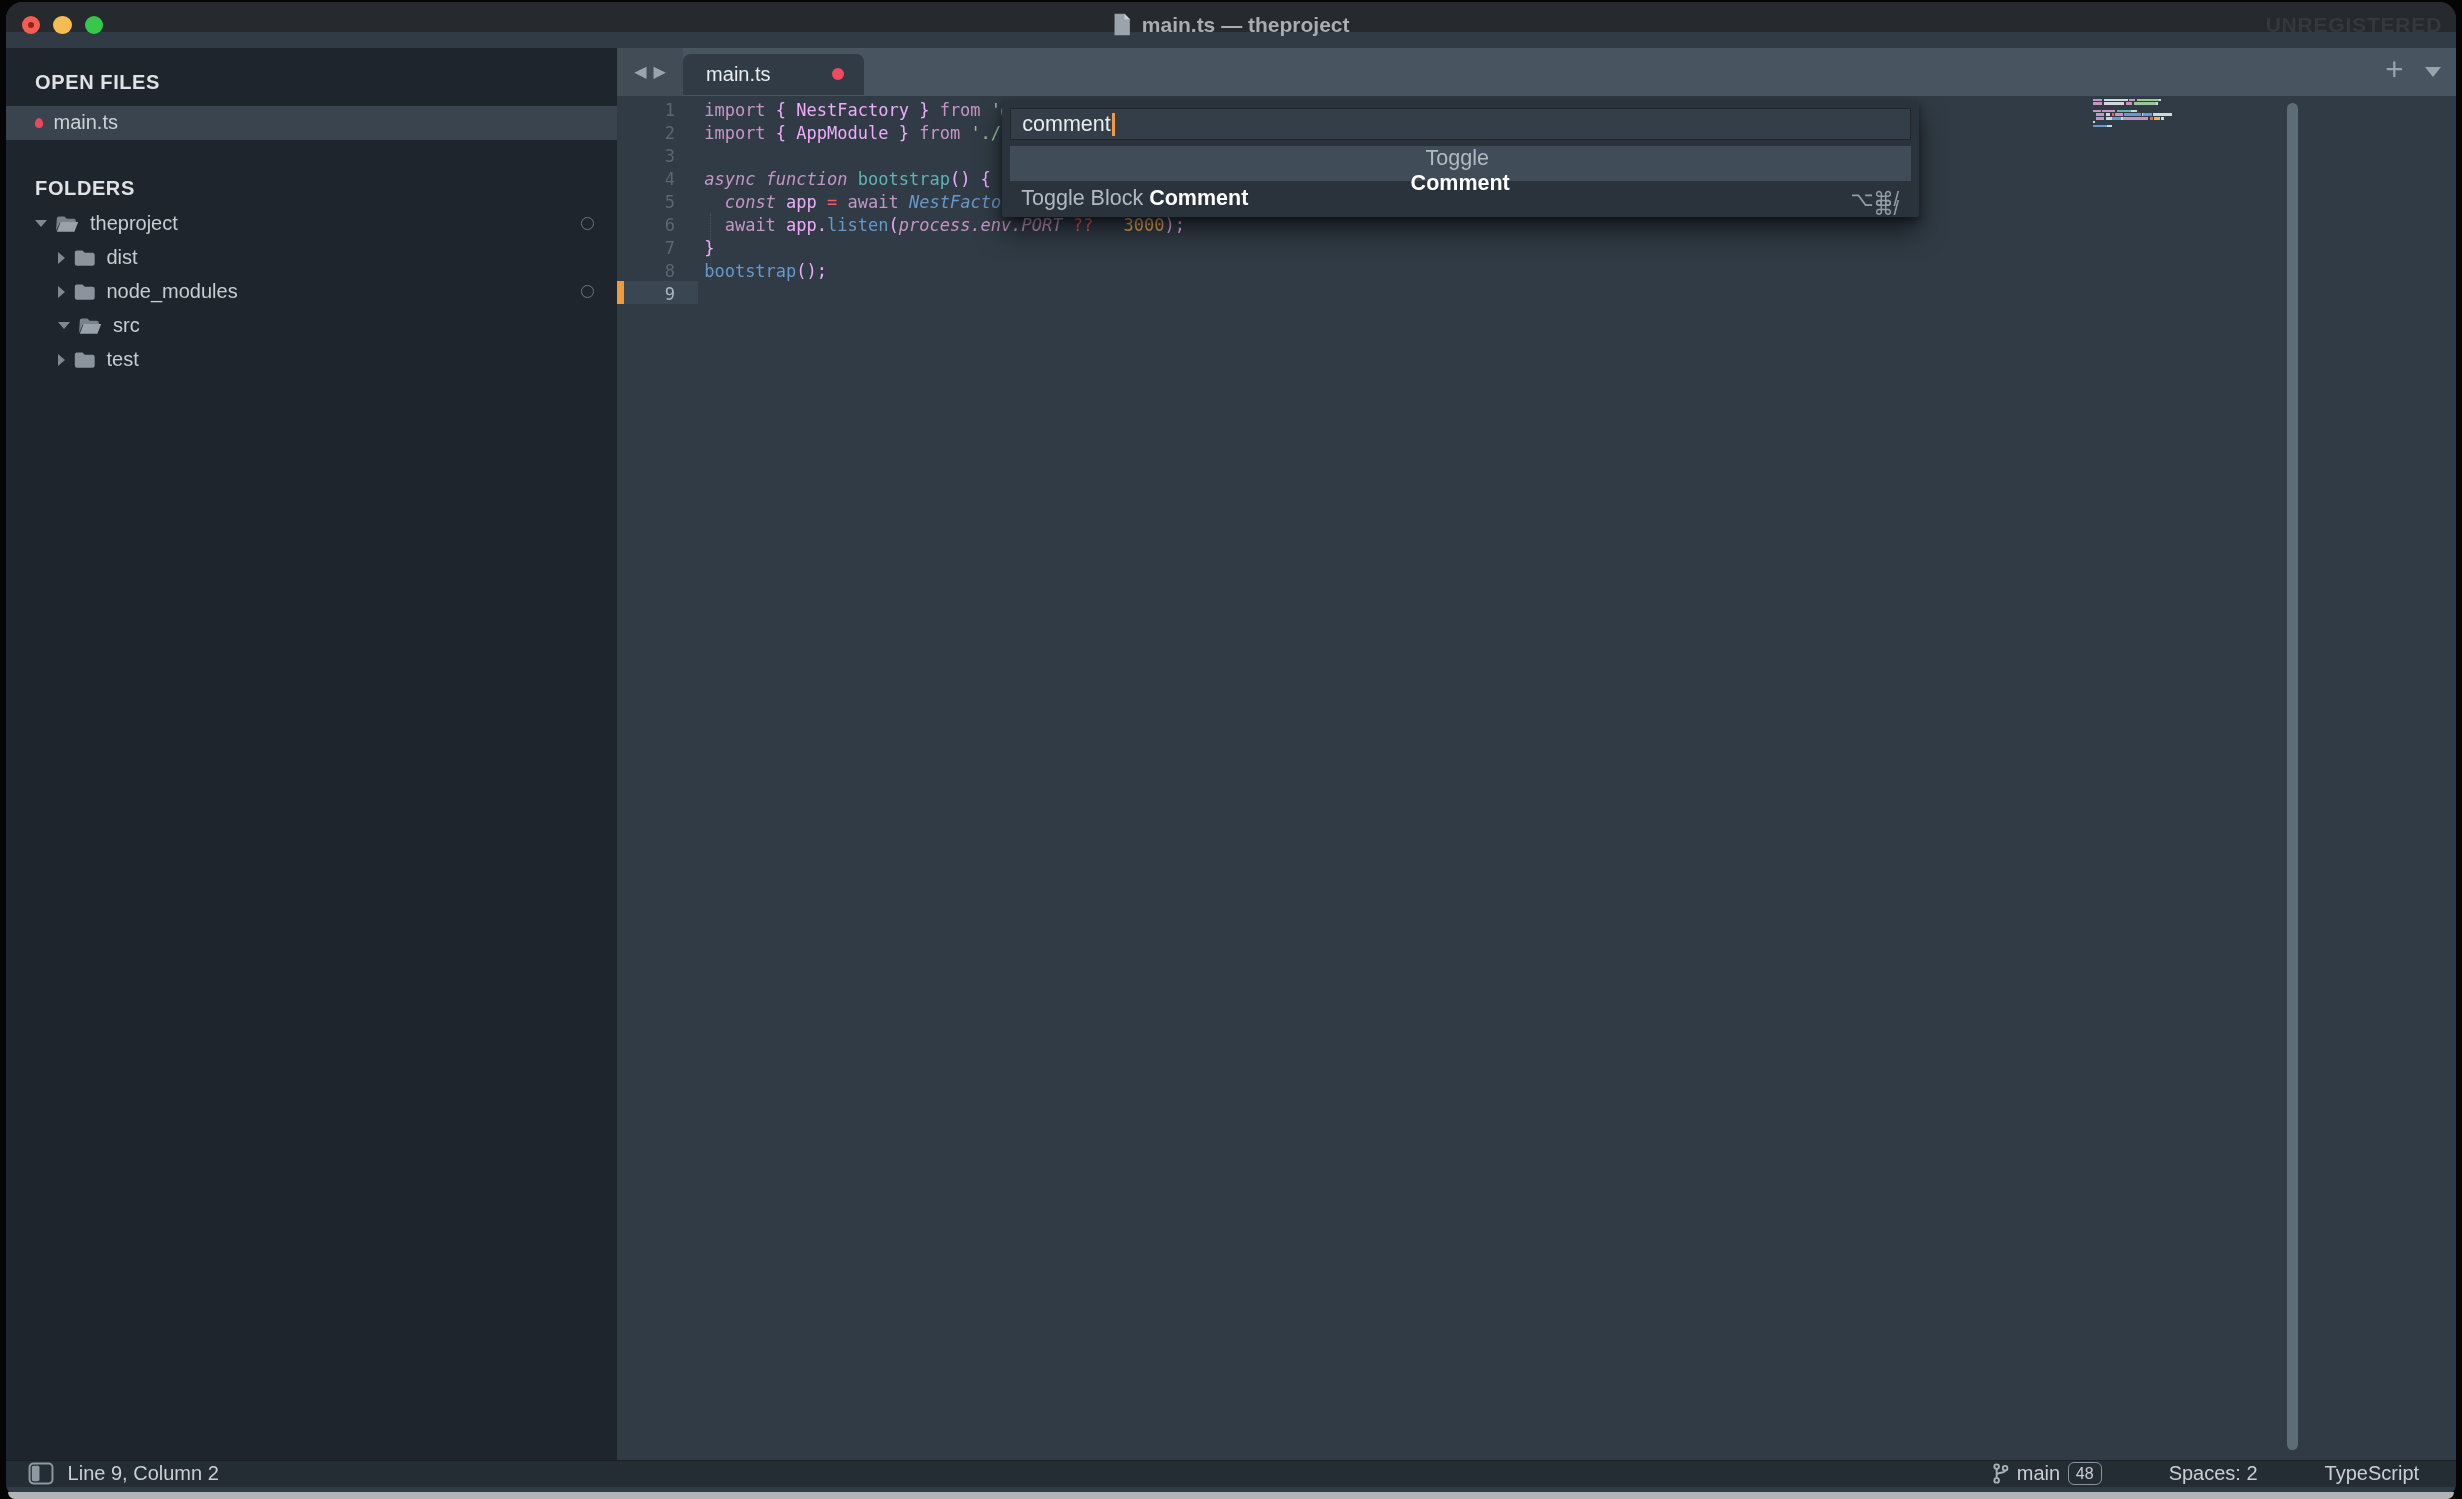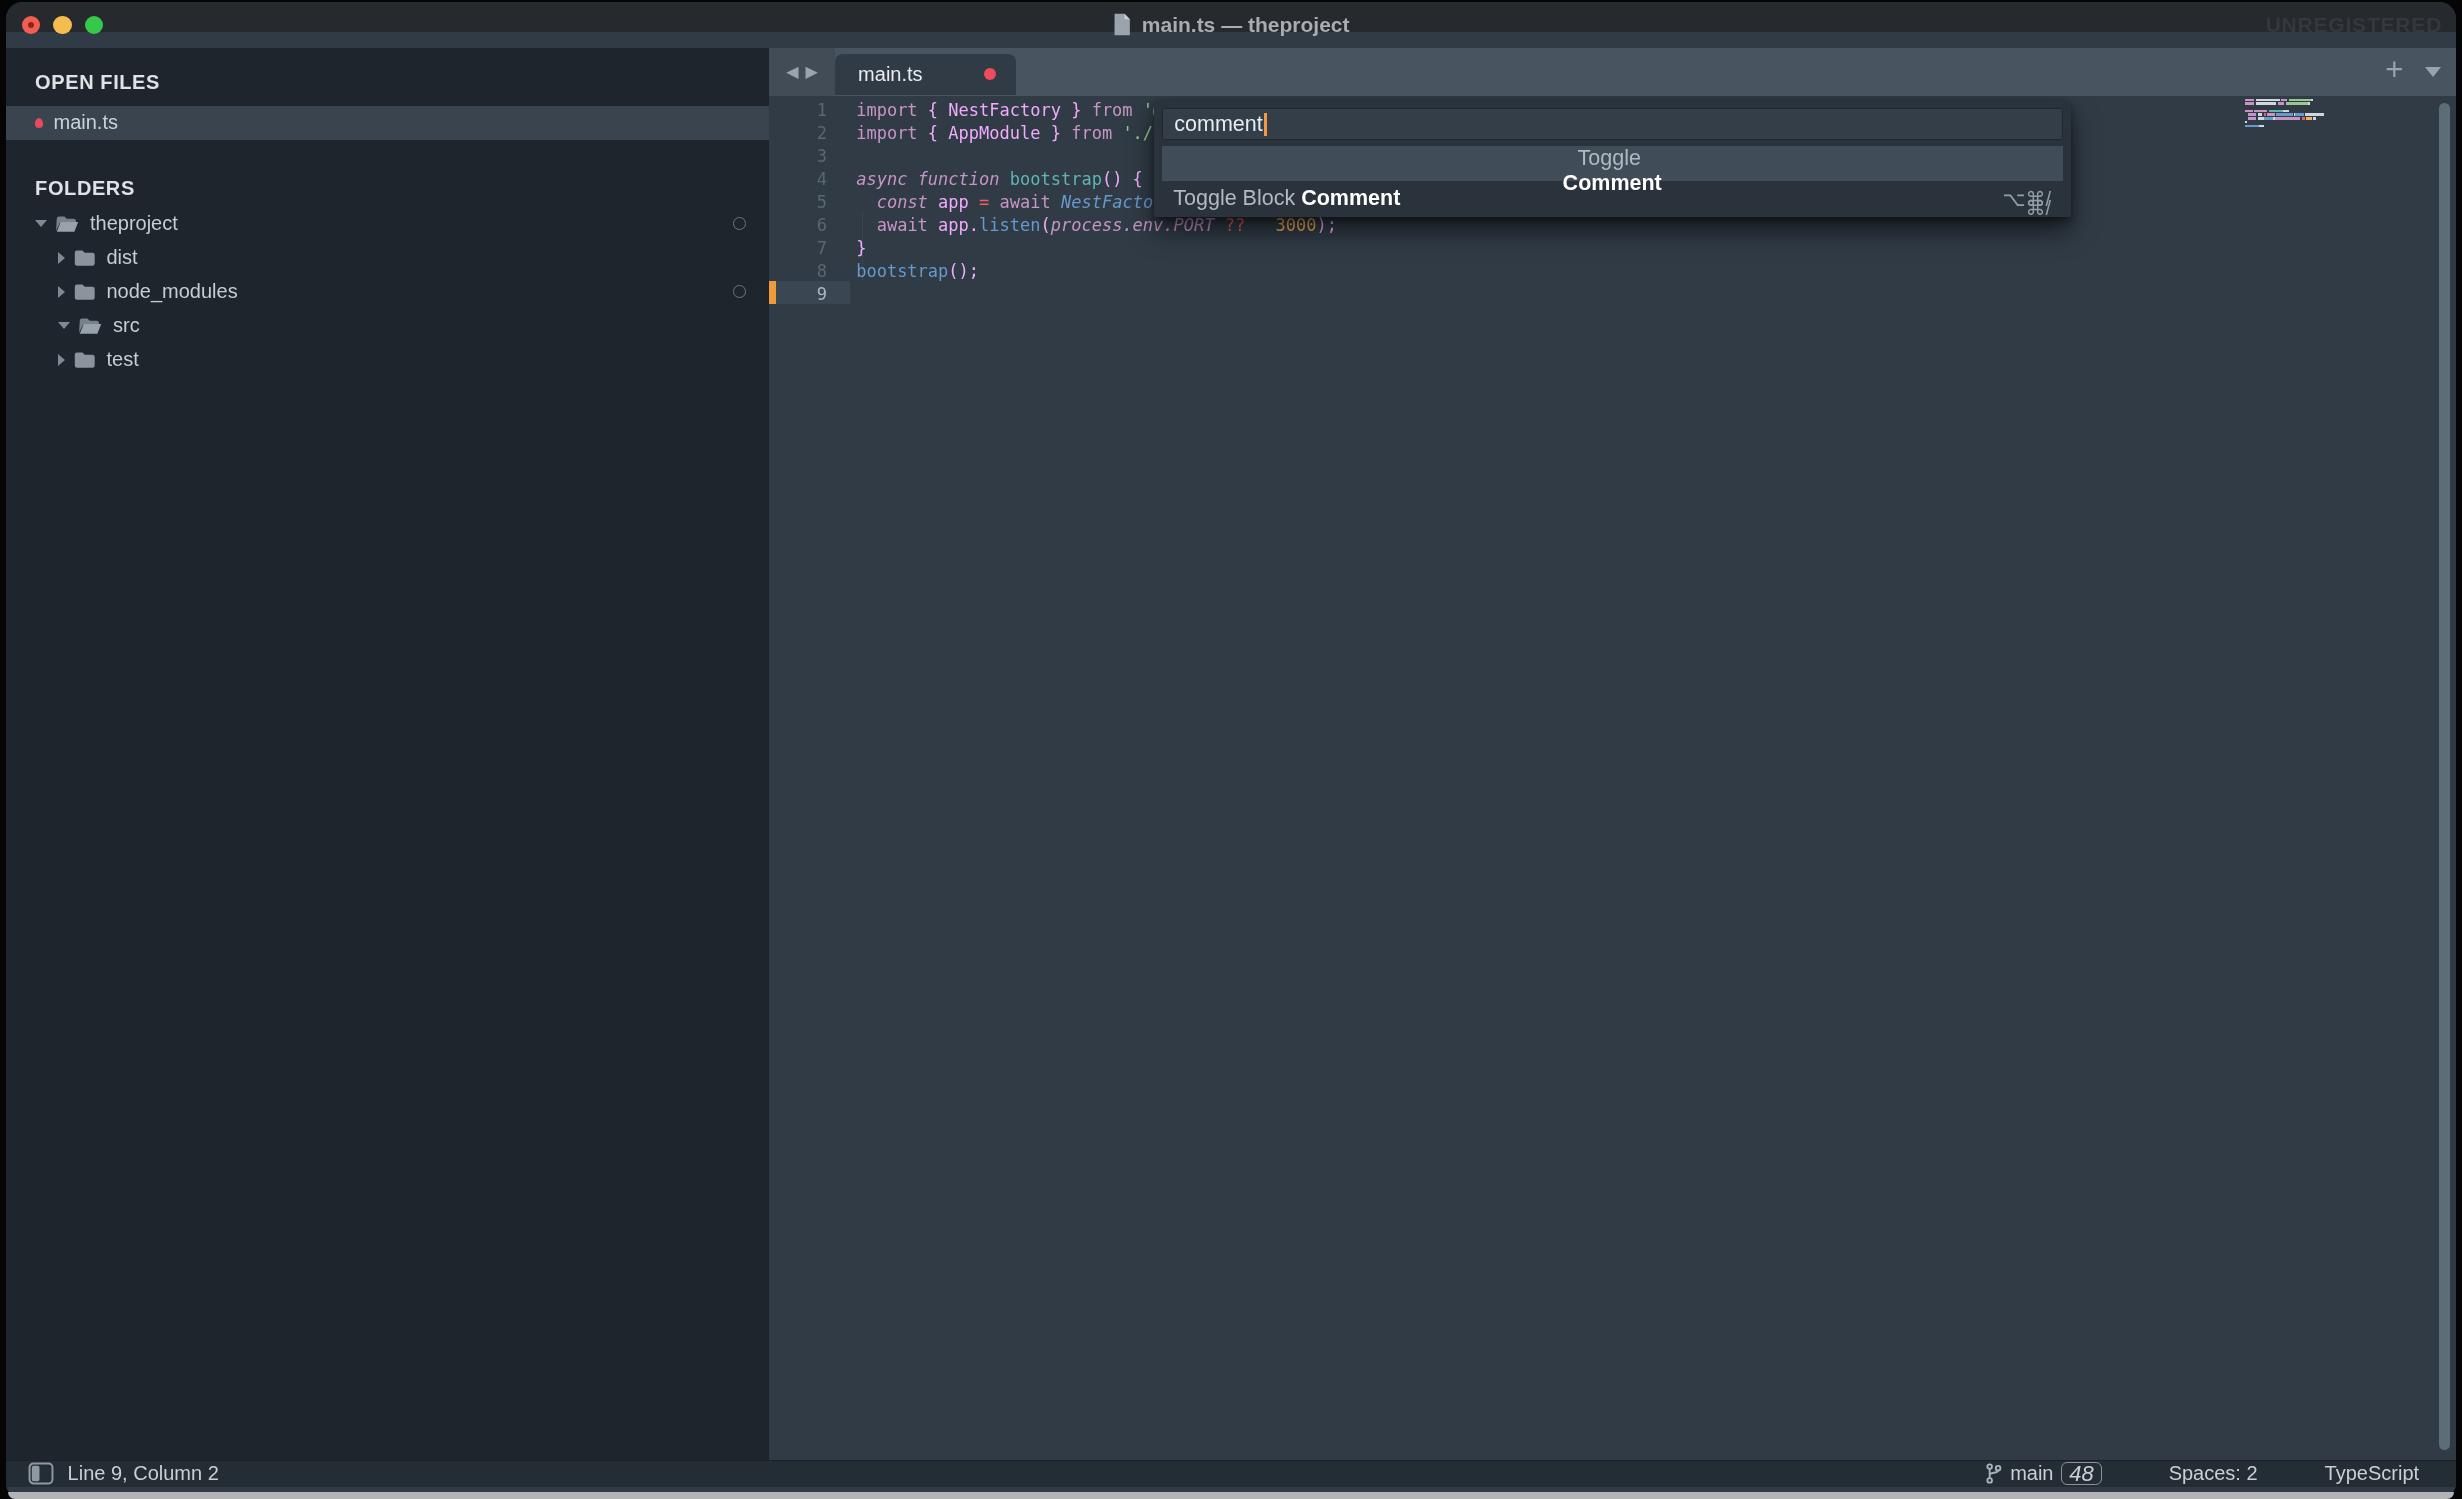--- a/index.html
+++ b/index.html
@@ -14,21 +14,21 @@
   .tl.red{background:#f25e51;}
   .tl.red::after{content:"";position:absolute;left:6.1px;top:6.1px;width:6.1px;height:6.1px;border-radius:50%;background:#8e241b;}
   .tl.yellow{background:#f5bd4f;}
   .tl.green{background:#35c84a;}
   .title-center{position:absolute;left:0;right:0;top:0;height:46px;display:flex;align-items:center;justify-content:center;gap:10.7px;}
   .title-text{color:#a8adb2;font-size:21px;font-weight:600;}
   .unregistered{position:absolute;right:14px;top:0;height:46px;display:flex;align-items:center;color:#35393e;font-size:21px;font-weight:700;letter-spacing:0.8px;}
   
   .main{position:absolute;top:46px;left:0;right:0;bottom:27px;display:flex;}
   
-  .sidebar{width:763px;background:#1e252c;flex:none;position:relative;padding-top:23px;box-sizing:border-box;}
+  .sidebar{width:611px;background:#1e252c;flex:none;position:relative;padding-top:23px;box-sizing:border-box;}
   .sb-header{padding-left:29px;color:#dfe3e6;font-size:20px;font-weight:700;letter-spacing:0.6px;height:23px;line-height:23px;}
   .open-file-row{margin-top:12.3px;height:34px;display:flex;align-items:center;background:#39444e;}
   .mod-dot{width:8.4px;height:10px;border-radius:50% 50% 50% 50%/60% 60% 40% 40%;background:#e8495f;margin-left:29px;}
   .open-file-label{color:#ccd2d8;font-size:20px;margin-left:10px;}
   .sb-header.folders{margin-top:37px;}
   .tree{margin-top:7px;}
   .tree-row{height:34px;display:flex;align-items:center;position:relative;}
   .arr{flex:none;}
   .arr.down{width:0;height:0;border-left:6.1px solid transparent;border-right:6.1px solid transparent;border-top:7.7px solid #7f8991;}
   .arr.right{width:0;height:0;border-top:6.1px solid transparent;border-bottom:6.1px solid transparent;border-left:7.7px solid #7f8991;}
@@ -82,21 +82,21 @@
   .pal-match{color:#ffffff;font-size:21.5px;font-weight:700;white-space:pre;}
   .pal-key{margin-left:auto;color:#939da6;font-size:20px;}
   
   .statusbar{position:absolute;left:0;right:0;bottom:8px;height:27px;background:#242c34;border-top:1.5px solid #1a2026;
     display:flex;align-items:center;box-sizing:border-box;}
   .sb-left{display:flex;align-items:center;gap:14px;margin-left:21.5px;}
   .sb-pos{color:#c9cfd5;font-size:20px;}
   .sb-right{margin-left:auto;display:flex;align-items:center;gap:67px;margin-right:37px;}
   .branch-group{display:flex;align-items:center;gap:7.7px;}
   .branch-label{color:#c9cfd5;font-size:20px;}
-  .branch-badge{border:1.5px solid #89939b;border-radius:6.1px;color:#c9cfd5;font-size:22px;padding:0 7px;line-height:21px;font-style:italic;}
+  .branch-badge{border:1.5px solid #89939b;border-radius:6.1px;color:#c9cfd5;font-size:16px;padding:0 7px;line-height:21px;}
   .sb-item{color:#c9cfd5;font-size:20px;}
 </style>
 </head>
 <body>
 
 <div class="window">
 
   <div class="titlebar">
     <div class="traffic">
       <div class="tl red"></div>

